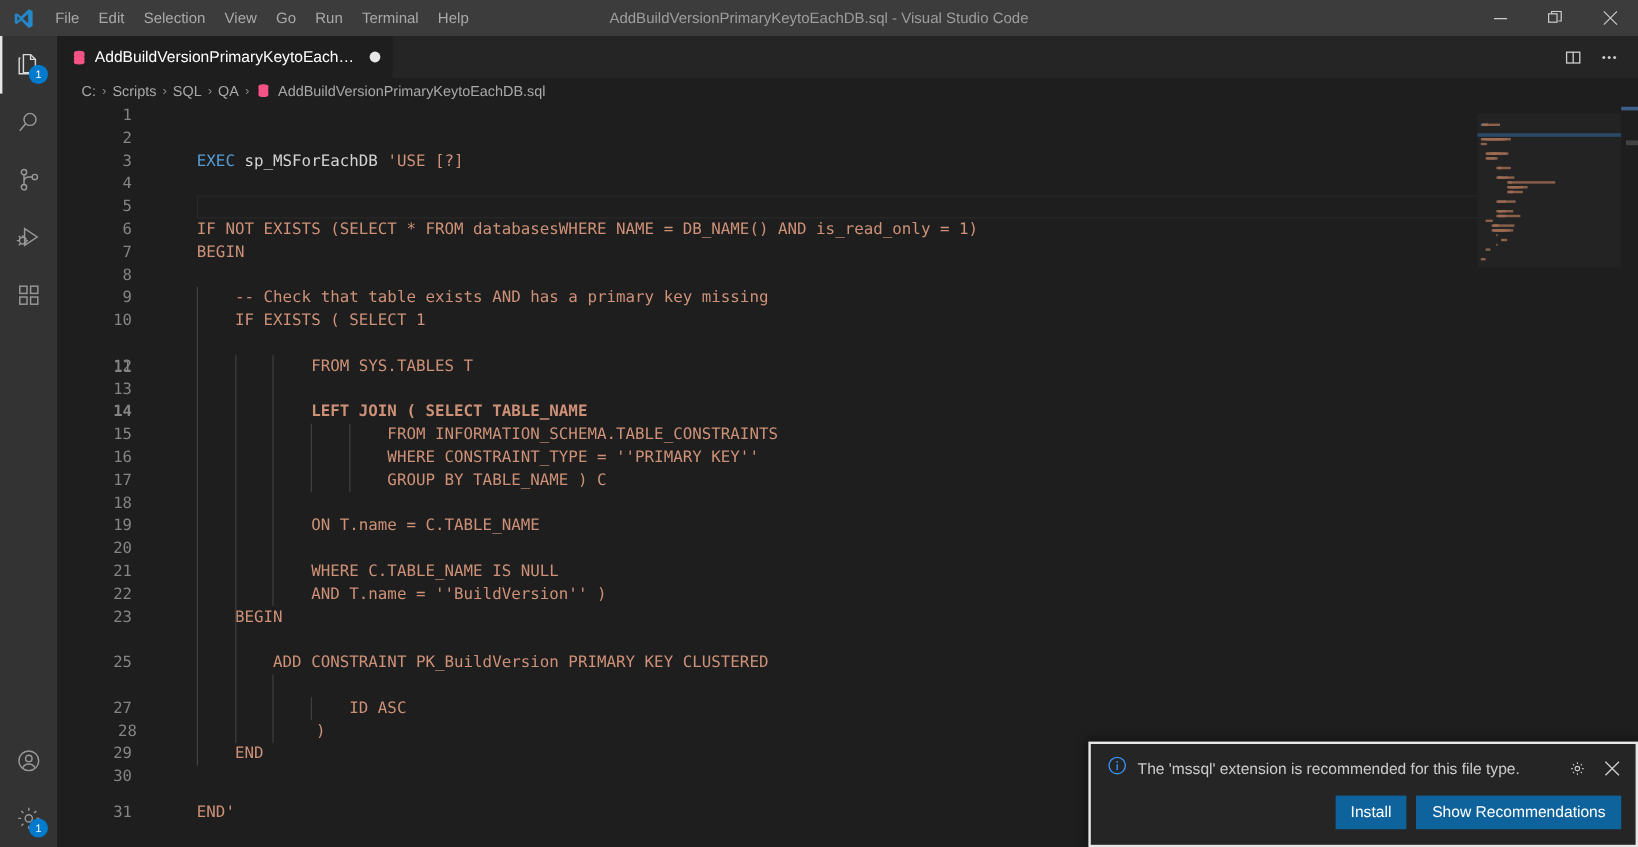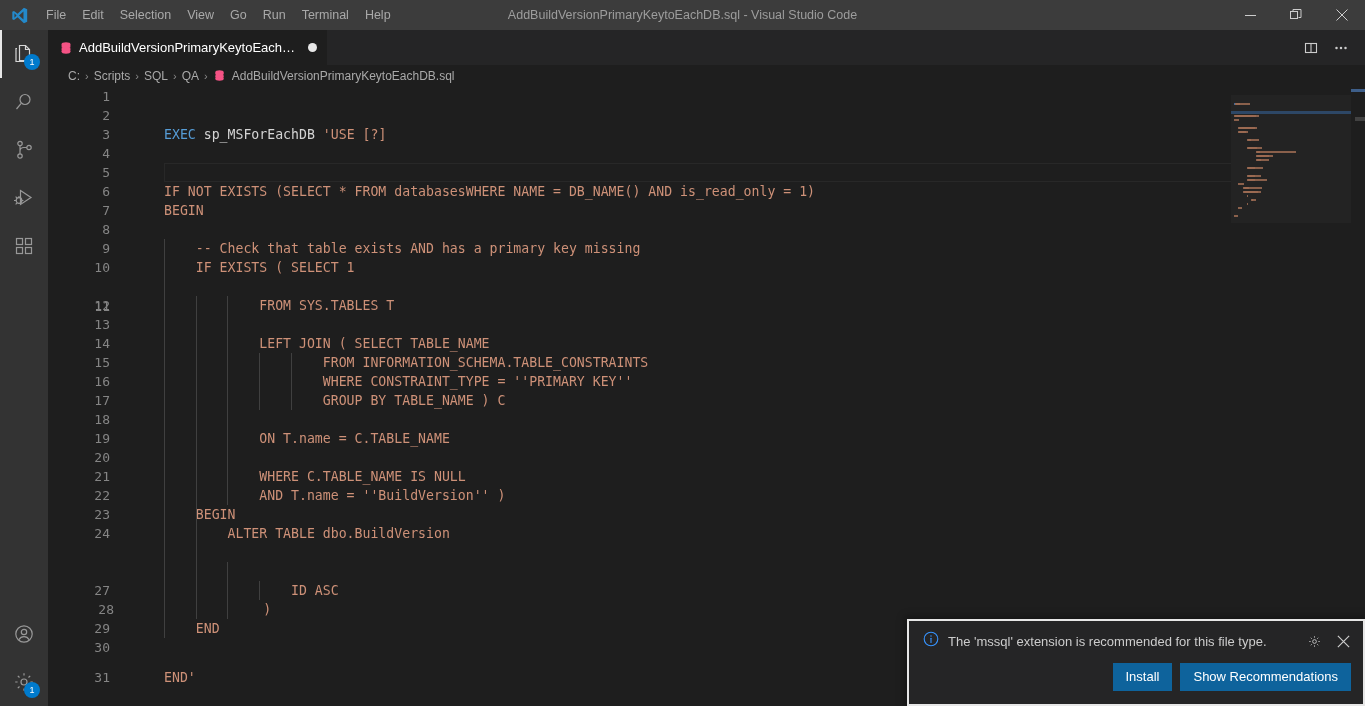--- a/index.html
+++ b/index.html
@@ -335,31 +335,31 @@
             <div class="code-line" style="top: 57px; position: absolute; left: 0px; right: 0px;"><span class="ln">4</span><span class="ltext"></span></div>
             <div class="code-line" style="top: 76px; position: absolute; left: 0px; right: 0px;"><span class="ln">5</span><span class="ltext"></span></div>
             <div class="code-line" style="top: 95px; position: absolute; left: 0px; right: 0px;"><span class="ln">6</span><span class="ltext">IF NOT EXISTS (SELECT * FROM databasesWHERE NAME = DB_NAME() AND is_read_only = 1)</span></div>
             <div class="code-line" style="top: 114px; position: absolute; left: 0px; right: 0px;"><span class="ln">7</span><span class="ltext">BEGIN</span></div>
             <div class="code-line" style="top: 133px; position: absolute; left: 0px; right: 0px;"><span class="ln">8</span><span class="ltext"></span></div>
             <div class="code-line" style="top: 152px; position: absolute; left: 0px; right: 0px;"><span class="ln">9</span><span class="ltext">    -- Check that table exists AND has a primary key missing</span></div>
             <div class="code-line" style="top: 171px; position: absolute; left: 0px; right: 0px;"><span class="ln">10</span><span class="ltext">    IF EXISTS ( SELECT 1</span></div>
             <div class="code-line" style="top: 190px; position: absolute; left: 0px; right: 0px; margin-top: 20px;"><span class="ln">11</span><span class="ltext"></span></div>
             <div class="code-line" style="top: 209px; position: absolute; left: 0px; right: 0px;"><span class="ln">12</span><span class="ltext">            FROM SYS.TABLES T</span></div>
             <div class="code-line" style="top: 228px; position: absolute; left: 0px; right: 0px;"><span class="ln">13</span><span class="ltext"></span></div>
-            <div class="code-line" style="top: 247px; position: absolute; left: 0px; right: 12px;"><span class="ln">14</span><span class="ltext">            LEFT JOIN ( SELECT TABLE_NAME</span></div>
+            <div class="code-line" style="top: 247px; position: absolute; left: 0px; right: 12px; font-weight: bold;"><span class="ln">14</span><span class="ltext">            LEFT JOIN ( SELECT TABLE_NAME</span></div>
             <div class="code-line" style="top: 266px; position: absolute; left: 0px; right: 0px;"><span class="ln">15</span><span class="ltext">                    FROM INFORMATION_SCHEMA.TABLE_CONSTRAINTS</span></div>
             <div class="code-line" style="top: 285px; position: absolute; left: 0px; right: 0px;"><span class="ln">16</span><span class="ltext">                    WHERE CONSTRAINT_TYPE = ''PRIMARY KEY''</span></div>
             <div class="code-line" style="top: 304px; position: absolute; left: 0px; right: 0px;"><span class="ln">17</span><span class="ltext">                    GROUP BY TABLE_NAME ) C</span></div>
             <div class="code-line" style="top: 323px; position: absolute; left: 0px; right: 0px;"><span class="ln">18</span><span class="ltext"></span></div>
             <div class="code-line" style="top: 342px; position: absolute; left: 0px; right: 0px;"><span class="ln">19</span><span class="ltext">            ON T.name = C.TABLE_NAME</span></div>
             <div class="code-line" style="top: 361px; position: absolute; left: 0px; right: 0px;"><span class="ln">20</span><span class="ltext"></span></div>
             <div class="code-line" style="top: 380px; position: absolute; left: 0px; right: 0px;"><span class="ln">21</span><span class="ltext">            WHERE C.TABLE_NAME IS NULL</span></div>
             <div class="code-line" style="top: 399px; position: absolute; left: 0px; right: 0px;"><span class="ln">22</span><span class="ltext">            AND T.name = ''BuildVersion'' )</span></div>
             <div class="code-line" style="top: 418px; position: absolute; left: 0px; right: 0px;"><span class="ln">23</span><span class="ltext">    BEGIN</span></div>
-            <div class="code-line" style="top: 437px; position: absolute; left: 0px; right: 0px;"><span class="ln">24</span><span class="ltext">        ALTER TABLE dbo.BuildVersion</span></div>
+            <div class="code-line" style="top: 456px; position: absolute; left: 0px; right: 0px;"><span class="ln">25</span><span class="ltext">        ADD CONSTRAINT PK_BuildVersion PRIMARY KEY CLUSTERED</span></div>
             <div class="code-line" style="top: 494px; position: absolute; left: 0px; right: 0px;"><span class="ln">27</span><span class="ltext">                ID ASC</span></div>
             <div class="code-line" style="top: 513px; position: absolute; left: 4px; right: 0px;"><span class="ln">28</span><span class="ltext">            )</span></div>
             <div class="code-line" style="top: 532px; position: absolute; left: 0px; right: 0px;"><span class="ln">29</span><span class="ltext">    END</span></div>
             <div class="code-line" style="top: 551px; position: absolute; left: 0px; right: 0px;"><span class="ln">30</span><span class="ltext"></span></div>
             <div class="code-line" style="top: 581px; position: absolute; left: 0px; right: 0px;"><span class="ln">31</span><span class="ltext">END'</span></div>
             <div class="cur-line-box" style="top: 76px;"></div>
             <div class="indent-guide" style="left: 116px; top: 152px; bottom: auto; height: 399px;"></div>
             <div class="indent-guide" style="left: 147.68px; top: 209px; bottom: auto; height: 323px;"></div>
             <div class="indent-guide" style="left: 179.36px; top: 209px; bottom: auto; height: 209px;"></div>
             <div class="indent-guide" style="left: 179.36px; top: 475px; bottom: auto; height: 57px;"></div>

